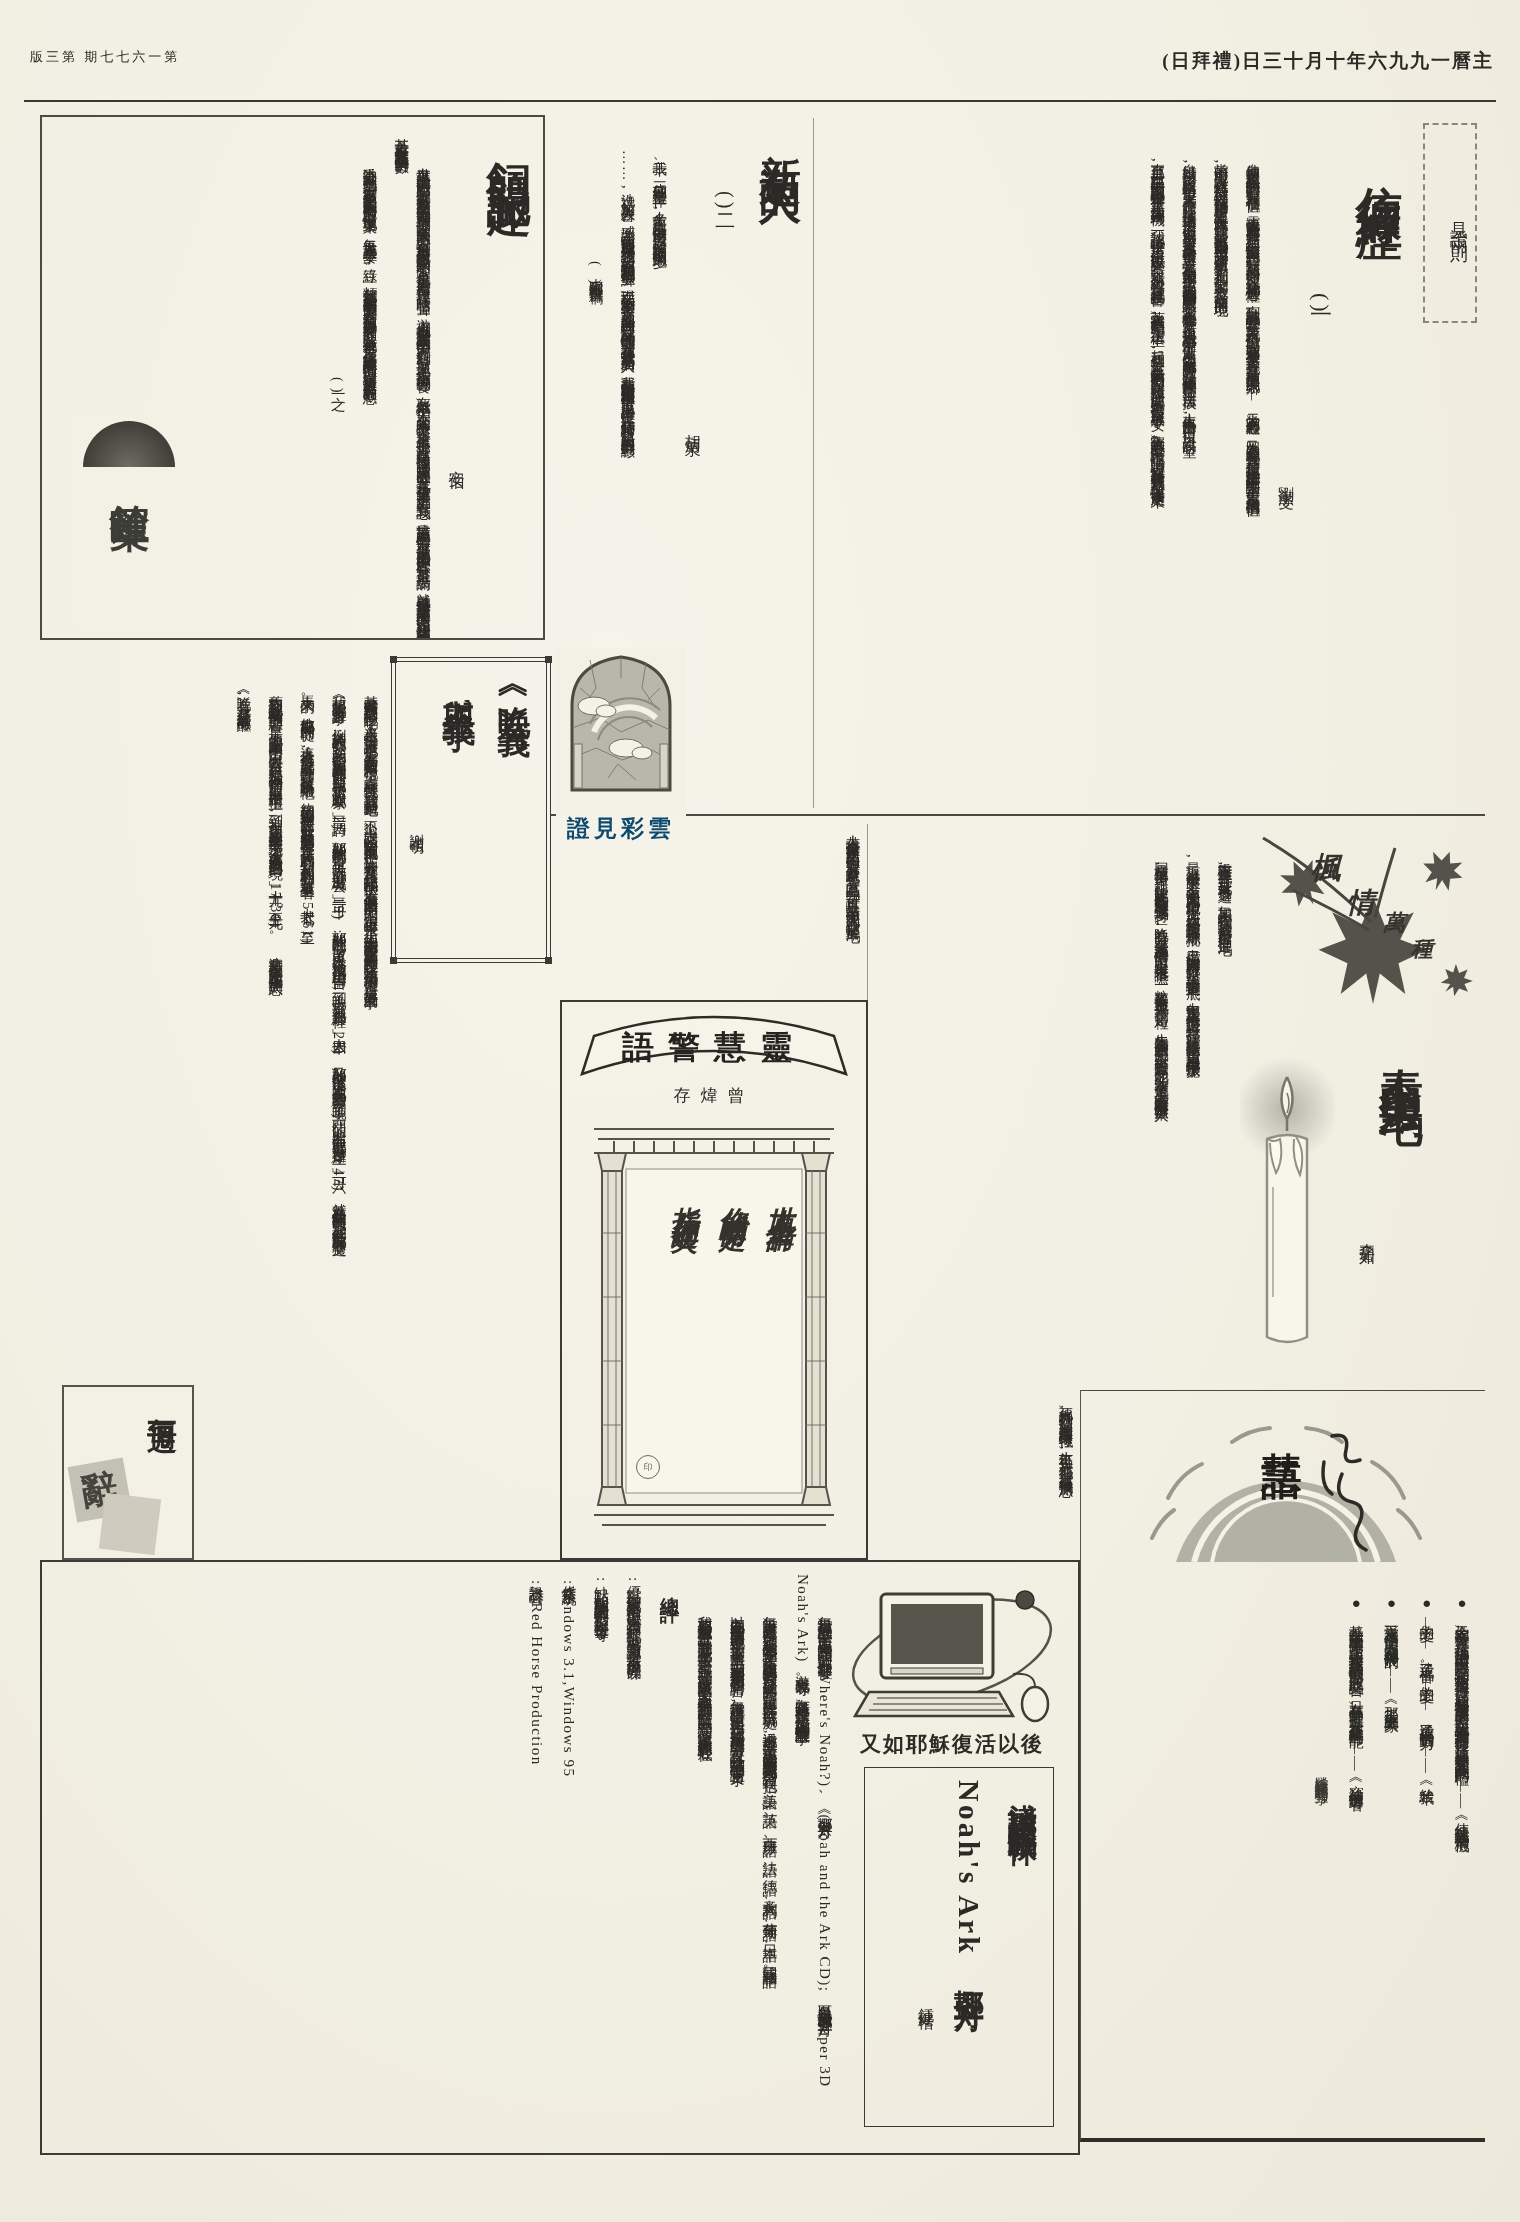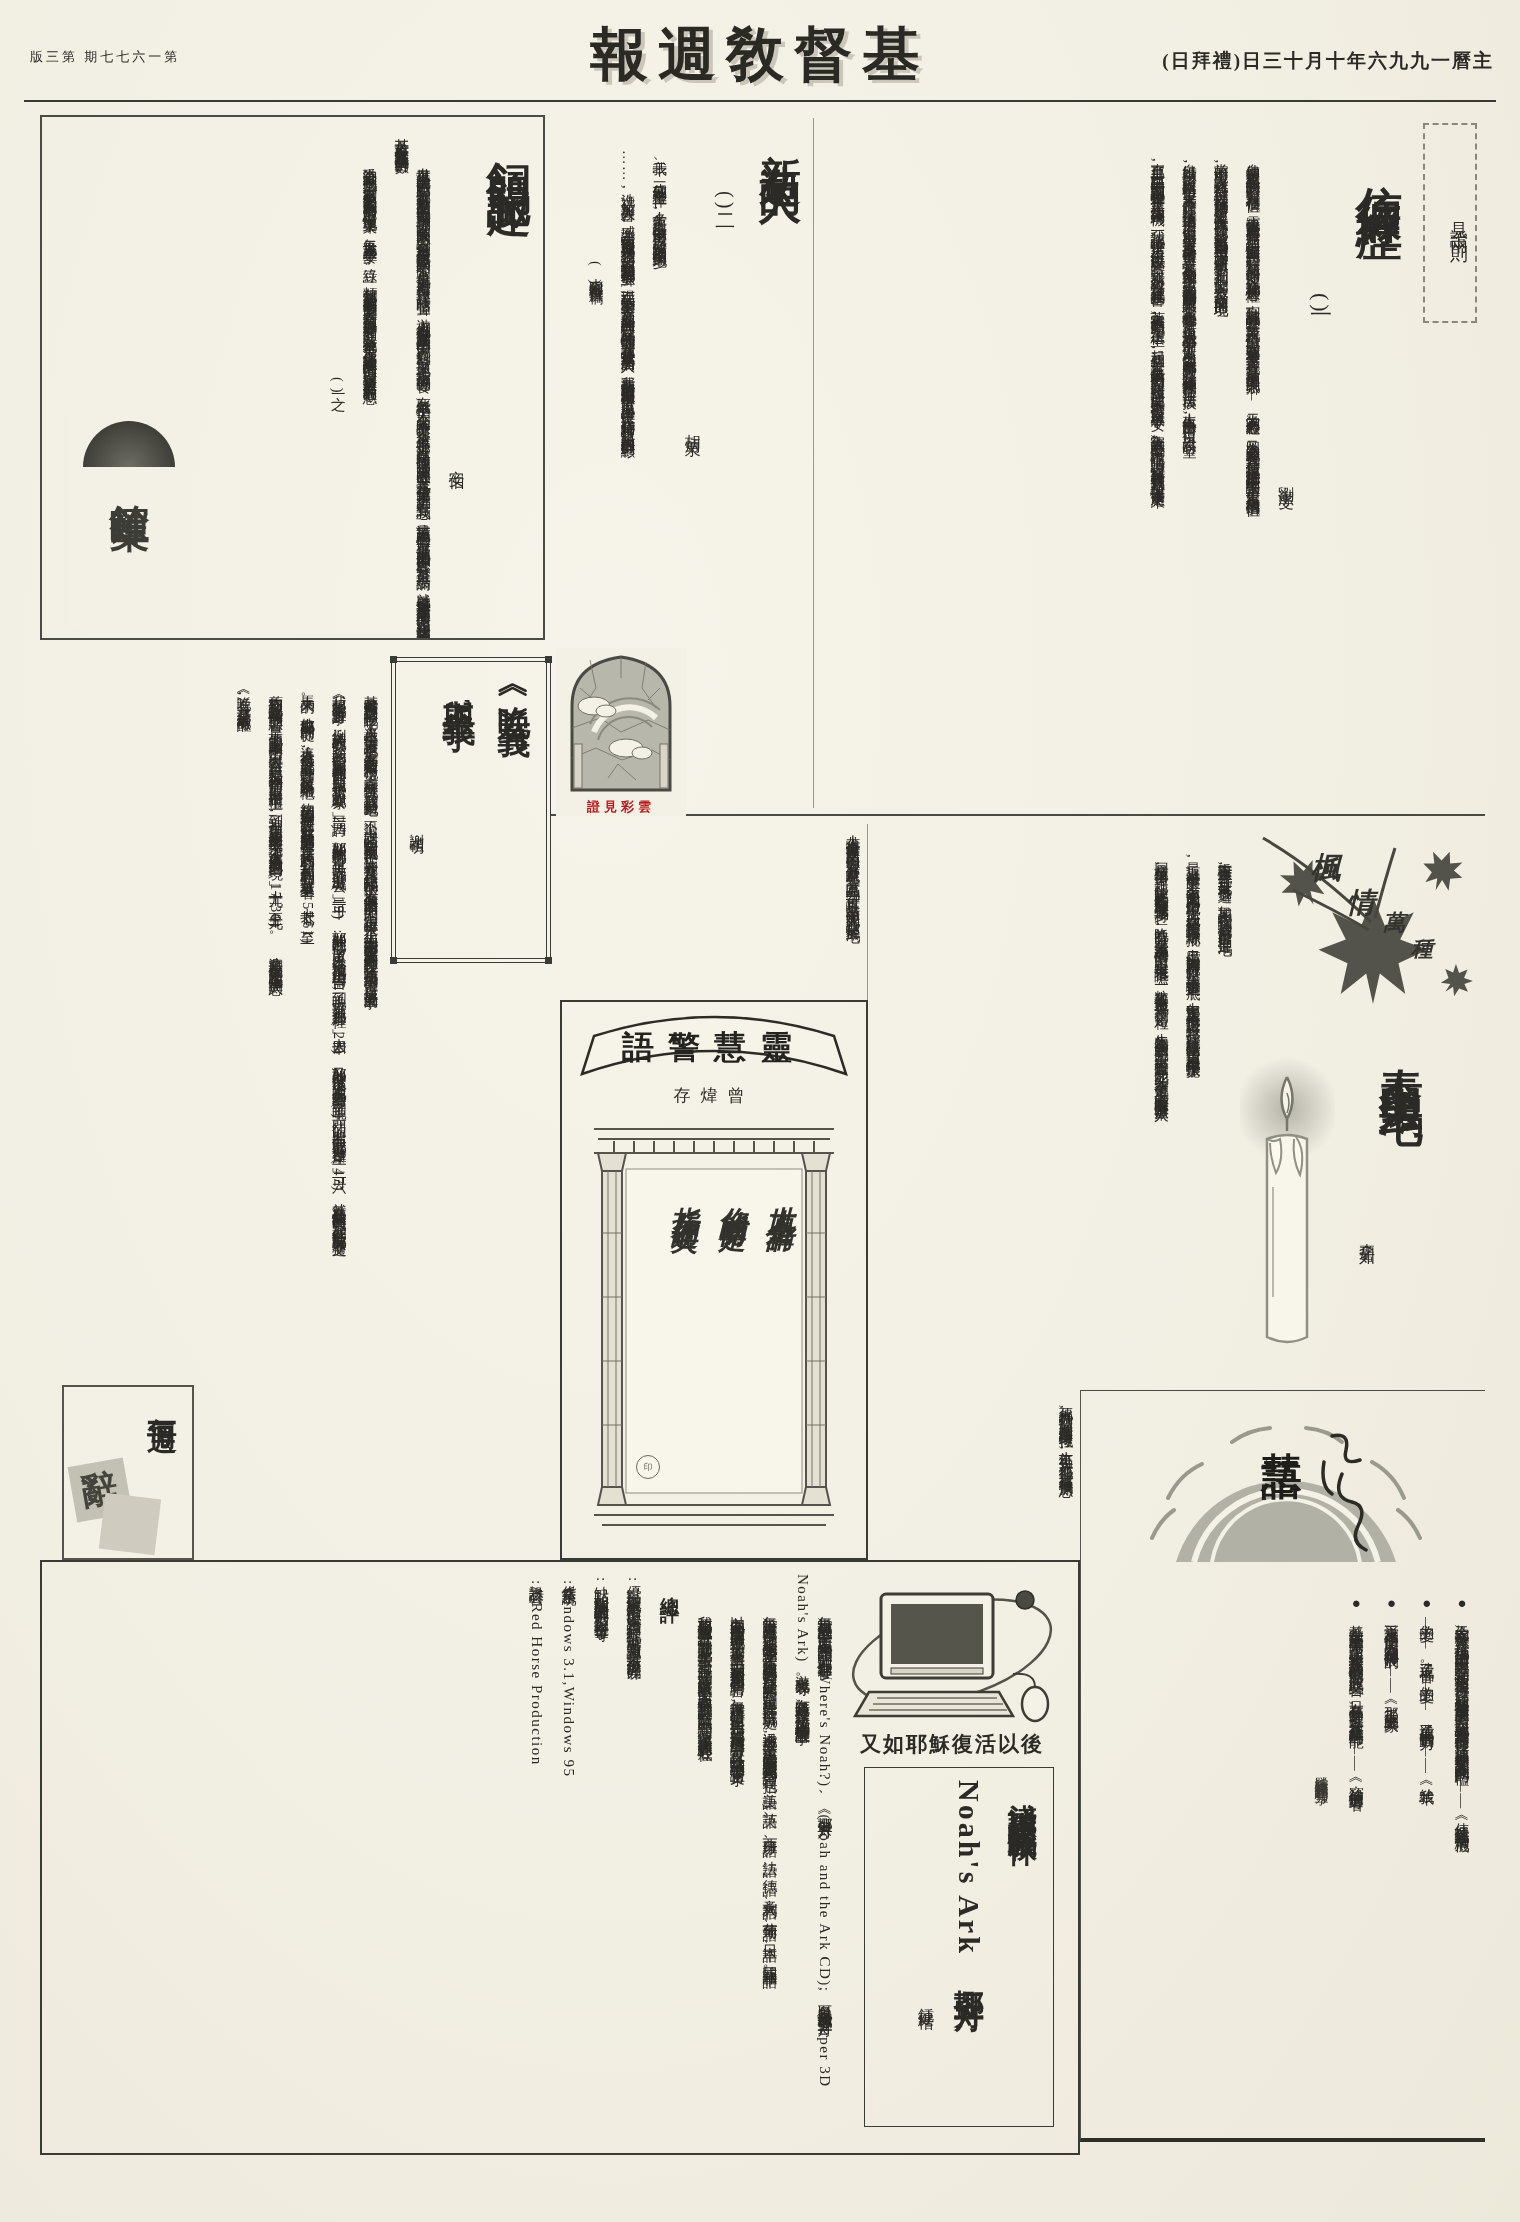--- a/index.html
+++ b/index.html
@@ -24,21 +24,21 @@
   .h1v{font-size:44px;font-weight:900;letter-spacing:10px;margin:0;margin-block-end:16px;line-height:1.15;}
   .authv{font-size:16px;letter-spacing:4px;margin:0;margin-block-end:12px;}
   #pigeonStamp{left:28px;top:300px;width:118px;height:212px;background:#f3f0e5;z-index:3;text-align:center;}
   #pigeonStamp .sun{width:92px;height:46px;margin:4px auto 6px auto;border-radius:92px 92px 0 0;
     background:radial-gradient(ellipse at 50% 100%, #6d6d64 0%, #3c3c36 75%);}
   #pigeonStamp .chars{font-size:40px;font-weight:900;color:#3d3d37;letter-spacing:4px;line-height:1.1;margin:0 auto;}
   .tail{margin-top:250px !important;text-indent:0 !important;}
   
   #artB{left:550px;top:115px;width:260px;height:697px;padding:6px;box-sizing:border-box;}
   #glassLogo{left:556px;top:648px;width:130px;height:168px;background:#f3f0e5;z-index:3;text-align:center;}
-  #glassLogo .cap{font-size:13px;font-weight:900;letter-spacing:4px;margin-top:0;color:#b91c1c;}
+  #glassLogo .cap{font-size:23px;font-weight:900;letter-spacing:4px;margin-top:15px;color:#0c4a6e;}
   .credit{font-size:13.5px;margin-top:140px !important;text-indent:0 !important;}
   
   #artC{left:815px;top:115px;width:670px;height:697px;padding:8px;box-sizing:border-box;}
   .labelbox{display:block;width:54px;height:200px;border:2px dashed #8a887c;padding:8px 4px;box-sizing:border-box;
     font-size:18px;letter-spacing:8px;margin-block-end:18px;text-align:center;}
   .partv{font-size:22px;letter-spacing:2px;margin-top:170px;margin-block-end:10px;}
   
   #artD2{left:557px;top:824px;width:306px;height:168px;}
   #artD2 p{font-size:14.5px;line-height:1.5;letter-spacing:1.5px;margin:0;}
   #artD{left:870px;top:822px;width:615px;height:568px;}
@@ -97,21 +97,20 @@
   #noahBody p{font-size:15px;line-height:1.5;letter-spacing:1.5px;}
   #noahBody .rh{font-size:19px;font-weight:900;text-indent:0;margin-top:8px;letter-spacing:6px;}
   #noahBody .meta{font-size:15px;text-indent:0;}
 </style>
 </head>
 <body>
 
 <div class="page">
 
   <div id="issueline">版三第  期七七六一第</div>
-  <div id="masthead">報週敎督基</div>
   <div id="dateline">(日拜禮)日三十月十年六九九一曆主</div>
   <div class="headrule"></div>
 
   <div id="artA" class="art">
     <div class="inner v">
       <h2 class="h1v">飼鴿記趣</h2>
       <div class="authv" style="margin-top:330px">安伯</div>
       <div class="body" style="display:contents">
         <p>在世界不少地區的旅遊點中,都有數不清的一羣羣的鴿子在廣場上空飛翔,歐美各國的不必說,連到日本廣島紀念原爆的「平和公園」,也是鴿羣處處,振翅撲撲,咕咕聲聲。遊人們也都會在擺設在周圍的小攤子,買些飼料,撒在地上,招來鴿兒們啄食。有些似乎全不怕人,在人的掌中搶啄,常會被人信手捉牢,當然是隨捕隨放,帶來陣陣的歡樂,尤其是小孩子更是手舞足蹈,有點忘我。這是旅遊中的一些情趣,可是當地的居民卻不怎樣欣賞,甚至引為詬病。就以佛倫羅斯廣場矗立著的大衛像,頭和身體沾滿了鴿糞,甚至市政府有意設法減少鴿羣的數目。</p>
         <p>香港公園見不到鴿羣,倒有數不多的幾隻人家飼養的飛過,慢慢地集聚了。每天見遊人帶些麥子、綠豆、麵包屑甚至越宿的剩飯來飼養,希奇的是鴿兒像是有知的,八時過後全都不見,偶然經過維園圈外的街道,樓頭簷邊又是捉對兒的在歇息。</p>

